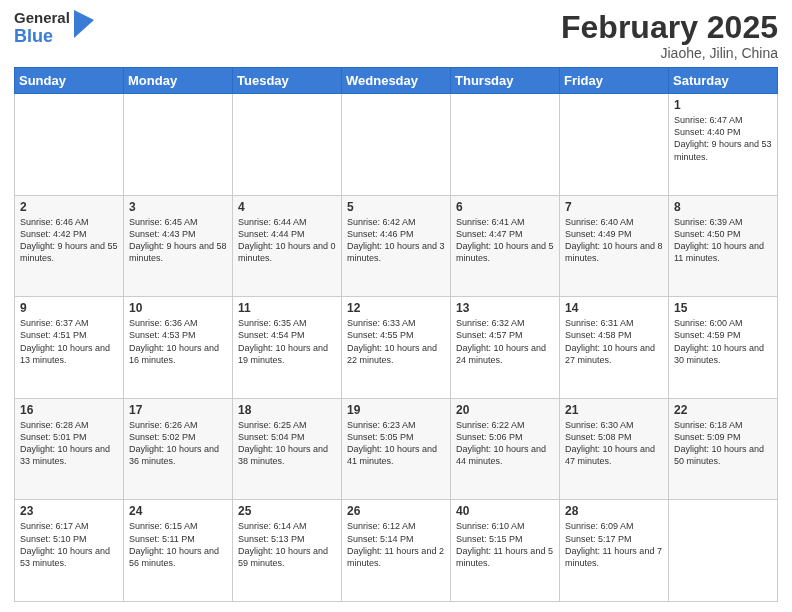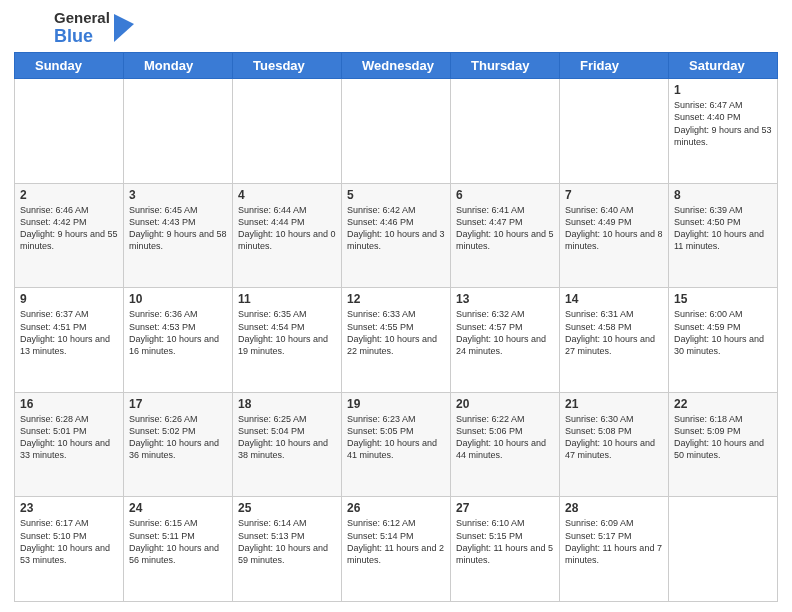--- a/index.html
+++ b/index.html
@@ -18,23 +18,21 @@
       flex-direction: column;
     }
     .header {
       display: flex;
       justify-content: space-between;
       align-items: flex-start;
       margin-bottom: 6px;
     }
     .logo {
       display: flex;
-      align-items: center;
       gap: 2px;
-      margin-left: 40px;
     }
     .logo-text {
       display: flex;
       flex-direction: column;
       line-height: 1.1;
     }
     .logo-general {
       font-size: 15px;
       font-weight: bold;
       color: #333;
@@ -66,21 +64,21 @@
       flex: 1;
       border: 1px solid #ccc;
       border-collapse: collapse;
       width: 100%;
       table-layout: fixed;
     }
     .calendar th {
       background-color: #3a7bd5;
       color: white;
       text-align: left;
-      padding: 5px 20px;
+      padding: 5px 4px;
       font-size: 13px;
       font-weight: bold;
       border: 1px solid #2a6bc5;
     }
     .calendar td {
       border: 1px solid #ccc;
       vertical-align: top;
       padding: 4px 5px;
       font-size: 9.5px;
       color: #333;
@@ -118,20 +116,24 @@
   <div class="header">
     <div class="logo">
       <div class="logo-text">
         <span class="logo-general">General</span>
         <span class="logo-blue">Blue</span>
       </div>
       <svg class="logo-icon" viewBox="0 0 20 28" xmlns="http://www.w3.org/2000/svg">
         <polygon points="0,0 20,10 0,28" fill="#3a7bd5"></polygon>
       </svg>
     </div>
+    <div class="title-block">
+      <div class="month-title">February 2025</div>
+      <div class="subtitle">Jiaohe, Jilin, China</div>
+    </div>
   </div>
 
   <table class="calendar">
     <thead>
       <tr>
 
       <th>Sunday</th>
           <th>Monday</th>
           <th>Tuesday</th>
           <th>Wednesday</th>
@@ -306,21 +308,21 @@
 Sunset: 5:13 PM
 Daylight: 10 hours and 59 minutes.</div>
           </td>
           <td>
             <span class="day-number">26</span>
             <div class="day-info" style="white-space: pre-line;">Sunrise: 6:12 AM
 Sunset: 5:14 PM
 Daylight: 11 hours and 2 minutes.</div>
           </td>
           <td>
-            <span class="day-number">27</span>
+            <span class="day-number">40</span>
             <div class="day-info" style="white-space: pre-line;">Sunrise: 6:10 AM
 Sunset: 5:15 PM
 Daylight: 11 hours and 5 minutes.</div>
           </td>
           <td>
             <span class="day-number">28</span>
             <div class="day-info" style="white-space: pre-line;">Sunrise: 6:09 AM
 Sunset: 5:17 PM
 Daylight: 11 hours and 7 minutes.</div>
           </td>

